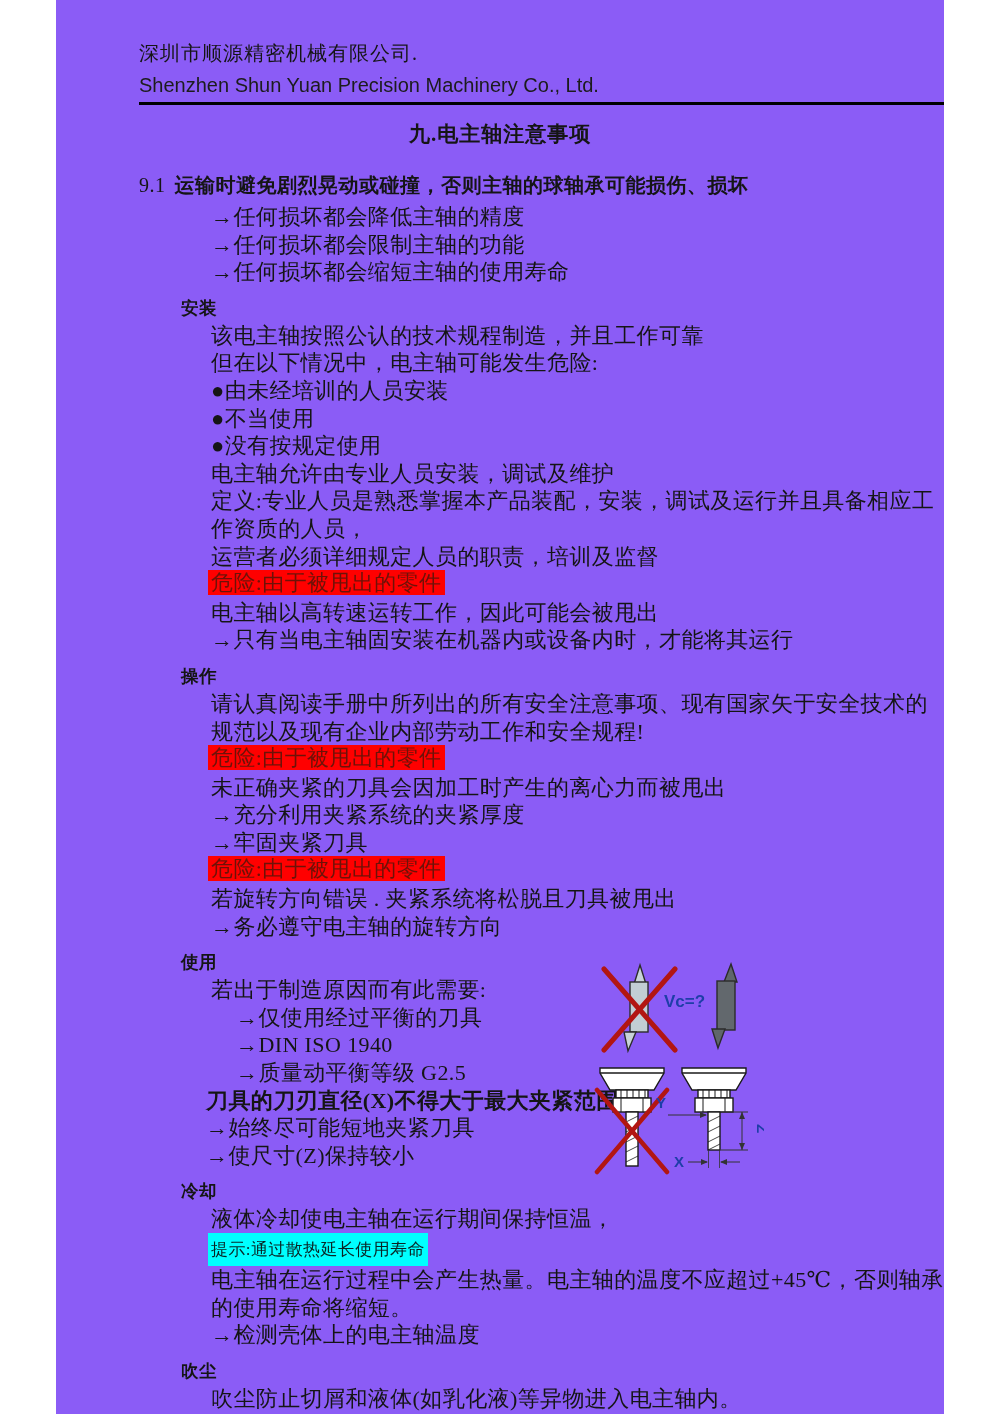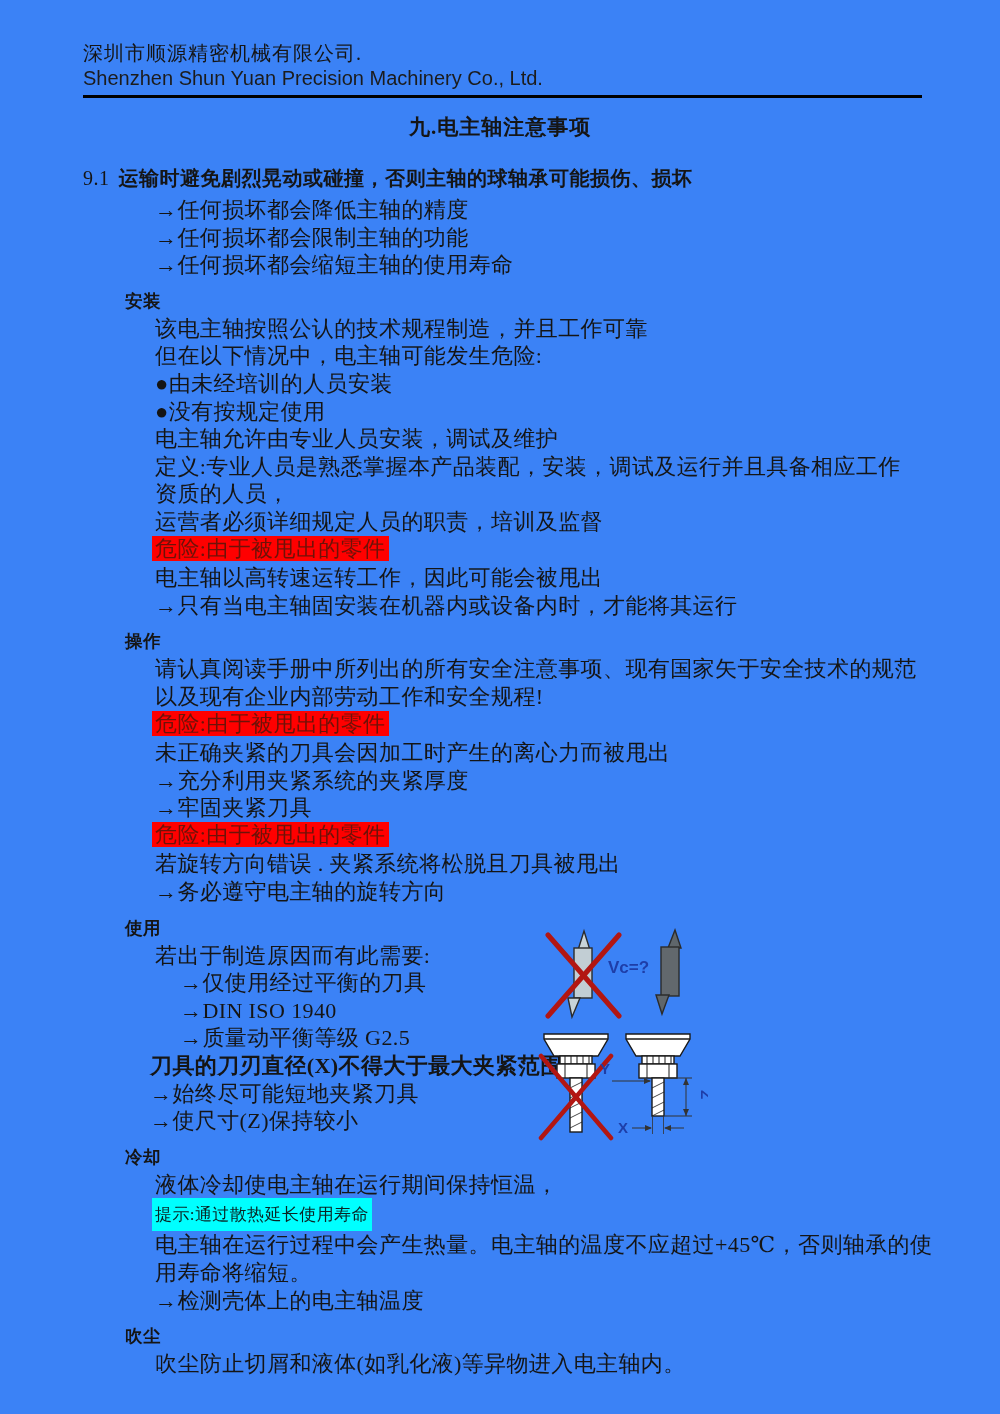--- a/index.html
+++ b/index.html
@@ -1,25 +1,25 @@
 <!DOCTYPE html>
 <html><head>
 <meta charset="utf-8">
 <style>
   * { margin:0; padding:0; box-sizing:border-box; }
   html,body { background:#ffffff; }
   .page {
-    position:relative; width:1000px; height:1414px; margin:0 auto;
-    background:#3b82f6; overflow:hidden;
+    position:relative; width:888px; height:1414px; margin:0 auto;
+    background:#8b5cf6; overflow:hidden;
     font-family:"Liberation Serif","DejaVu Serif",serif; color:#151515;
   }
   
   .letterhead { padding:40px 0 0 83px; }
   .co-cn { font-size:20px; letter-spacing:1px; }
-  .co-en { font-family:"Liberation Sans","DejaVu Sans",sans-serif; font-size:20px; color:#1c1c1c; }
+  .co-en { font-family:"Liberation Sans","DejaVu Sans",sans-serif; font-size:20px; margin-top:7px; color:#1c1c1c; }
   .rule  { width:839px; height:0; border-top:3px solid #000; margin-top:5px; }
   .doc-title { text-align:center; font-size:21px; font-weight:700; margin-top:15px; letter-spacing:1px; }
 
   
   .sec-head { margin:24px 0 4px 83px; font-size:20px; font-weight:700; letter-spacing:0.5px; }
   .sec-num  { font-weight:400; padding-right:9px; }
   .sub-head { margin:10px 0 2px 125px; font-size:17.5px; font-weight:700; letter-spacing:0.5px; }
 
   
   .line  { margin-left:155px; font-size:22px; line-height:27.6px; letter-spacing:0.4px; max-width:790px; }
@@ -66,20 +66,21 @@
     <p class="line">→任何损坏都会限制主轴的功能</p>
     <p class="line">→任何损坏都会缩短主轴的使用寿命</p>
   </section>
 
   <section>
 
     <h3 class="sub-head">安装</h3>
     <p class="line">该电主轴按照公认的技术规程制造，并且工作可靠</p>
     <p class="line">但在以下情况中，电主轴可能发生危险:</p>
     <p class="line">●由未经培训的人员安装</p>
+    <p class="line">●不当使用</p>
     <p class="line">●没有按规定使用</p>
     <p class="line">电主轴允许由专业人员安装，调试及维护</p>
     <p class="line wrapline">定义:专业人员是熟悉掌握本产品装配，安装，调试及运行并且具备相应工作资质的人员，</p>
     <p class="line">运营者必须详细规定人员的职责，培训及监督</p>
     <p class="badge-row"><span class="danger-badge">危险:由于被甩出的零件</span></p>
     <p class="line">电主轴以高转速运转工作，因此可能会被甩出</p>
     <p class="line">→只有当电主轴固安装在机器内或设备内时，才能将其运行</p>
 
     <h3 class="sub-head">操作</h3>
     <p class="line wrapline">请认真阅读手册中所列出的所有安全注意事项、现有国家矢于安全技术的规范以及现有企业内部劳动工作和安全规程!</p>

